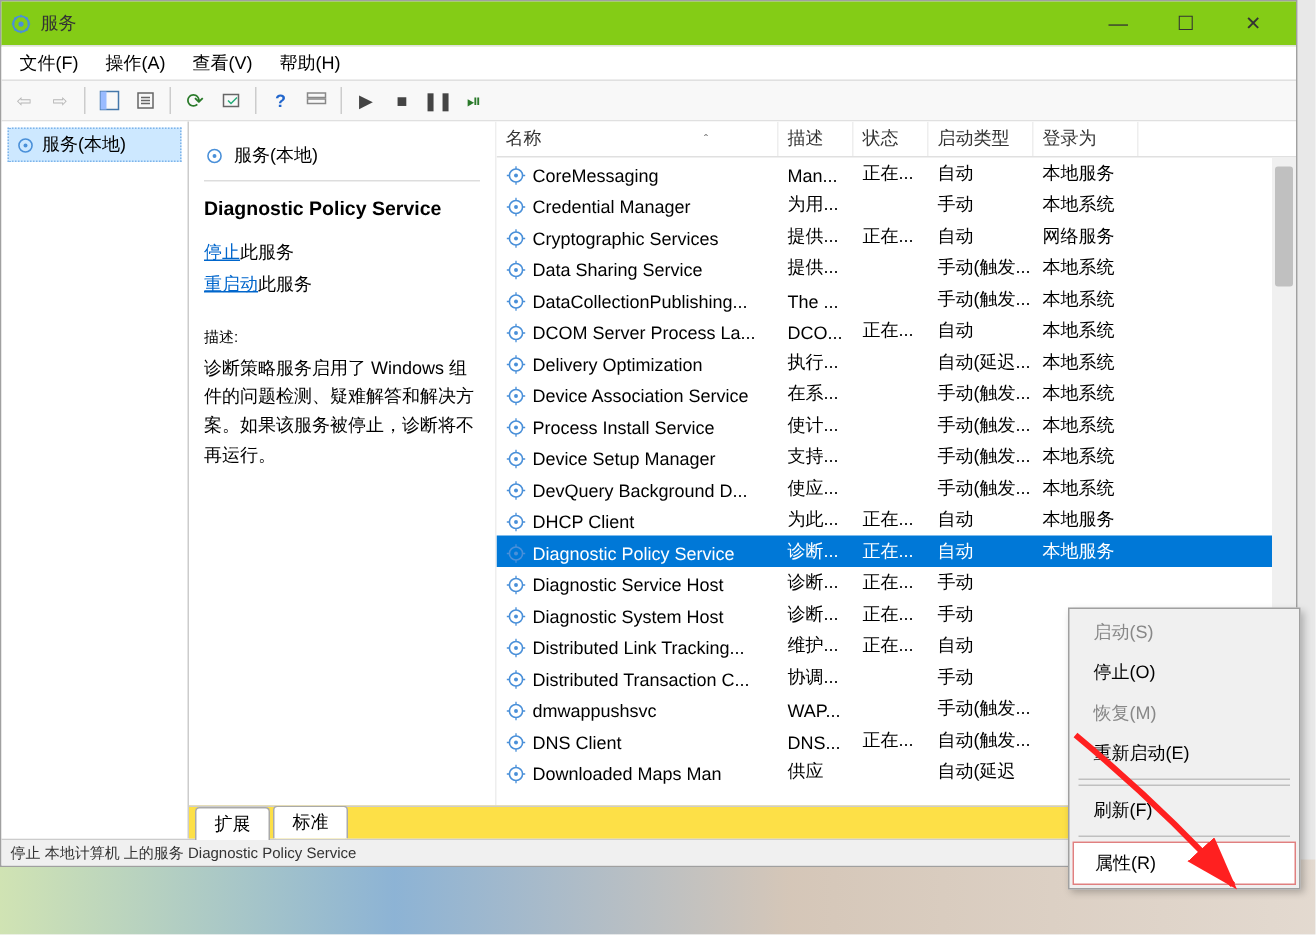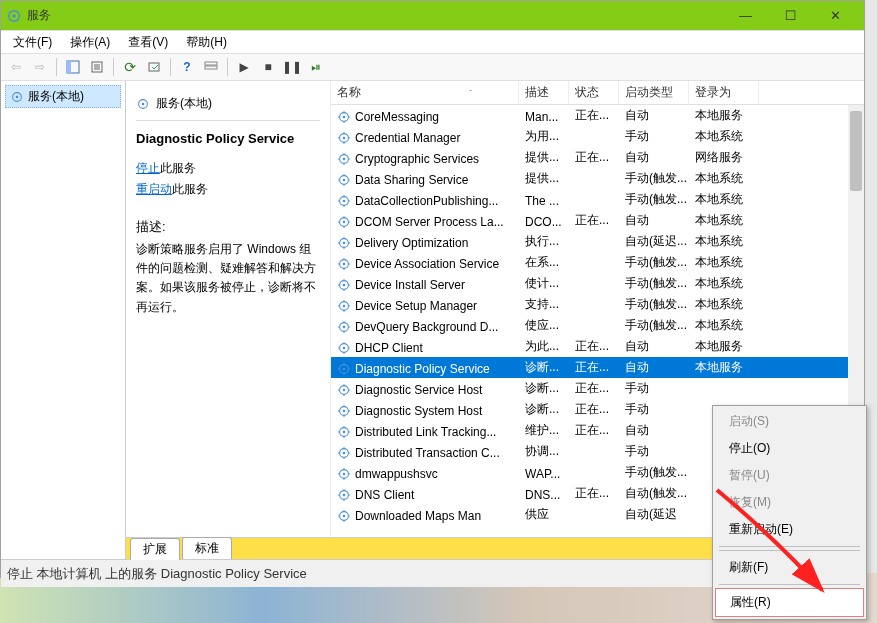--- a/index.html
+++ b/index.html
@@ -18,39 +18,39 @@
 .content { display: flex; height: calc(100% - 30px - 22px - 28px - 18px); }
 .left-panel { width: 125px; border-right: 1px solid #ccc; background: #fff; padding: 4px; }
 .left-panel .node { display: flex; align-items: center; gap: 4px; padding: 2px 4px; background: #cde8ff; border: 1px dotted #7eb4ea; font-size: 12px; }
 .right-panel { flex: 1; display: flex; flex-direction: column; }
 .detail-area { flex: 1; display: flex; background: #fff; overflow: hidden; }
 .info-panel { width: 205px; padding: 10px 10px 10px 10px; border-right: 1px solid #eee; }
 .info-panel .title-local { display: flex; align-items: center; gap: 6px; padding: 4px 0 8px 0; border-bottom: 1px solid #ddd; margin-bottom: 10px; }
 .info-panel h3 { font-size: 13px; font-weight: bold; margin-bottom: 14px; color: #000; }
 .info-panel .link { color: #0066cc; text-decoration: underline; cursor: pointer; display: inline; }
 .info-panel .action-line { margin-bottom: 4px; font-size: 12px; }
-.info-panel .desc-label { margin-top: 20px; margin-bottom: 4px; font-size: 13px; }
+.info-panel .desc-label { margin-top: 20px; margin-bottom: 4px; font-size: 10px; }
 .info-panel .desc-text { font-size: 12px; line-height: 1.6; color: #000; }
 .list-area { flex: 1; position: relative; overflow: hidden; }
 .list-header { display: flex; height: 24px; background: #fff; border-bottom: 1px solid #e0e0e0; position: sticky; top: 0; }
 .list-header .col { padding: 4px 6px; font-size: 12px; color: #333; border-right: 1px solid #eee; text-align: left; display: flex; align-items: center; gap: 4px; }
 .col-name { width: 188px; }
 .col-desc { width: 50px; }
 .col-status { width: 50px; }
 .col-starttype { width: 70px; }
 .col-logon { width: 70px; }
 .list-body { overflow-y: auto; height: calc(100% - 24px); }
 .row { display: flex; height: 21px; align-items: flex-end; cursor: default; }
 .row.selected { background: #0078d7; color: #fff; }
 .row .cell { padding: 2px 6px; font-size: 12px; white-space: nowrap; overflow: hidden; text-overflow: ellipsis; display: flex; align-items: center; gap: 4px; }
 .gear-icon { width: 14px; height: 14px; flex-shrink: 0; }
 .tabs-bottom { height: 22px; display: flex; align-items: flex-end; padding-left: 4px; border-top: 1px solid #ccc; background: #fde047; }
 .tab { padding: 2px 12px; font-size: 12px; border: 1px solid #aaa; border-bottom: none; background: #fff; margin-right: 2px; cursor: pointer; border-radius: 3px 3px 0 0; }
 .tab.active { background: #fff; position: relative; top: 1px; }
-.statusbar { height: 28px; background: #f0f0f0; border-top: 1px solid #ccc; padding: 2px 6px; font-size: 13px; color: #333; display: flex; align-items: center; }
+.statusbar { height: 18px; background: #f0f0f0; border-top: 1px solid #ccc; padding: 2px 6px; font-size: 10px; color: #333; display: flex; align-items: center; }
 .scrollbar-v { position: absolute; right: 0; top: 24px; bottom: 0; width: 16px; background: #f0f0f0; }
 .scrollbar-v .thumb { position: absolute; left: 2px; right: 2px; top: 6px; height: 80px; background: #c0c0c0; border-radius: 2px; }
 .context-menu { position: absolute; right: 10px; top: 405px; width: 155px; background: #f0f0f0; border: 1px solid #a0a0a0; box-shadow: 2px 2px 5px rgba(0,0,0,0.25); z-index: 100; padding: 2px; }
 .ctx-item { padding: 5px 14px; font-size: 12px; cursor: default; color: #000; }
 .ctx-item.disabled { color: #888; }
 .ctx-sep { height: 1px; background: #c0c0c0; margin: 3px 4px; }
 .arrow-annotation { position: absolute; right: 30px; top: 480px; pointer-events: none; z-index: 200; }
 .sort-indicator { font-size: 8px; color: #666; }
 .bg-decoration { position: absolute; bottom: 0; left: 0; right: 0; height: 50px; background: linear-gradient(90deg, #c0e090 0%, #5090c8 30%, #c8b098 60%, #e0d0c0 100%); z-index: -1; opacity: 0.6; }
 </style>
@@ -293,21 +293,21 @@
                 <div class="cell col-starttype">手动(触发...</div>
                 <div class="cell col-logon">本地系统</div>
               </div>
               <div class="row">
                 <div class="cell col-name">
                   <svg class="gear-icon" viewBox="0 0 16 16">
                     <circle cx="8" cy="8" r="5" fill="none" stroke="#4a90d9" stroke-width="1.2"></circle>
                     <circle cx="8" cy="8" r="1.5" fill="#4a90d9"></circle>
                     <path d="M8 1v2M8 13v2M1 8h2M13 8h2" stroke="#4a90d9" stroke-width="1"></path>
                   </svg>
-                  <span>Device Install Server</span>
+                  <span>Process Install Service</span>
                 </div>
                 <div class="cell col-desc">使计...</div>
                 <div class="cell col-status"></div>
                 <div class="cell col-starttype">手动(触发...</div>
                 <div class="cell col-logon">本地系统</div>
               </div>
               <div class="row">
                 <div class="cell col-name">
                   <svg class="gear-icon" viewBox="0 0 16 16">
                     <circle cx="8" cy="8" r="5" fill="none" stroke="#4a90d9" stroke-width="1.2"></circle>
@@ -474,21 +474,20 @@
       </div>
     </div>
   </div>
 
   <div class="statusbar">停止 本地计算机 上的服务 Diagnostic Policy Service</div>
 </div>
 
 <div class="context-menu">
   <div class="ctx-item disabled">启动(S)</div>
   <div class="ctx-item">停止(O)</div>
-  <div class="ctx-item disabled">暂停(U)</div>
   <div class="ctx-item disabled">恢复(M)</div>
   <div class="ctx-item">重新启动(E)</div>
   <div class="ctx-sep"></div>
   <div class="ctx-sep"></div>
   <div class="ctx-item">刷新(F)</div>
   <div class="ctx-sep"></div>
   <div class="ctx-item" style="border:1px solid #e08080;background:#fff">属性(R)</div>
 </div>
 
 <svg class="arrow-annotation" width="140" height="130" viewBox="0 0 140 130">

